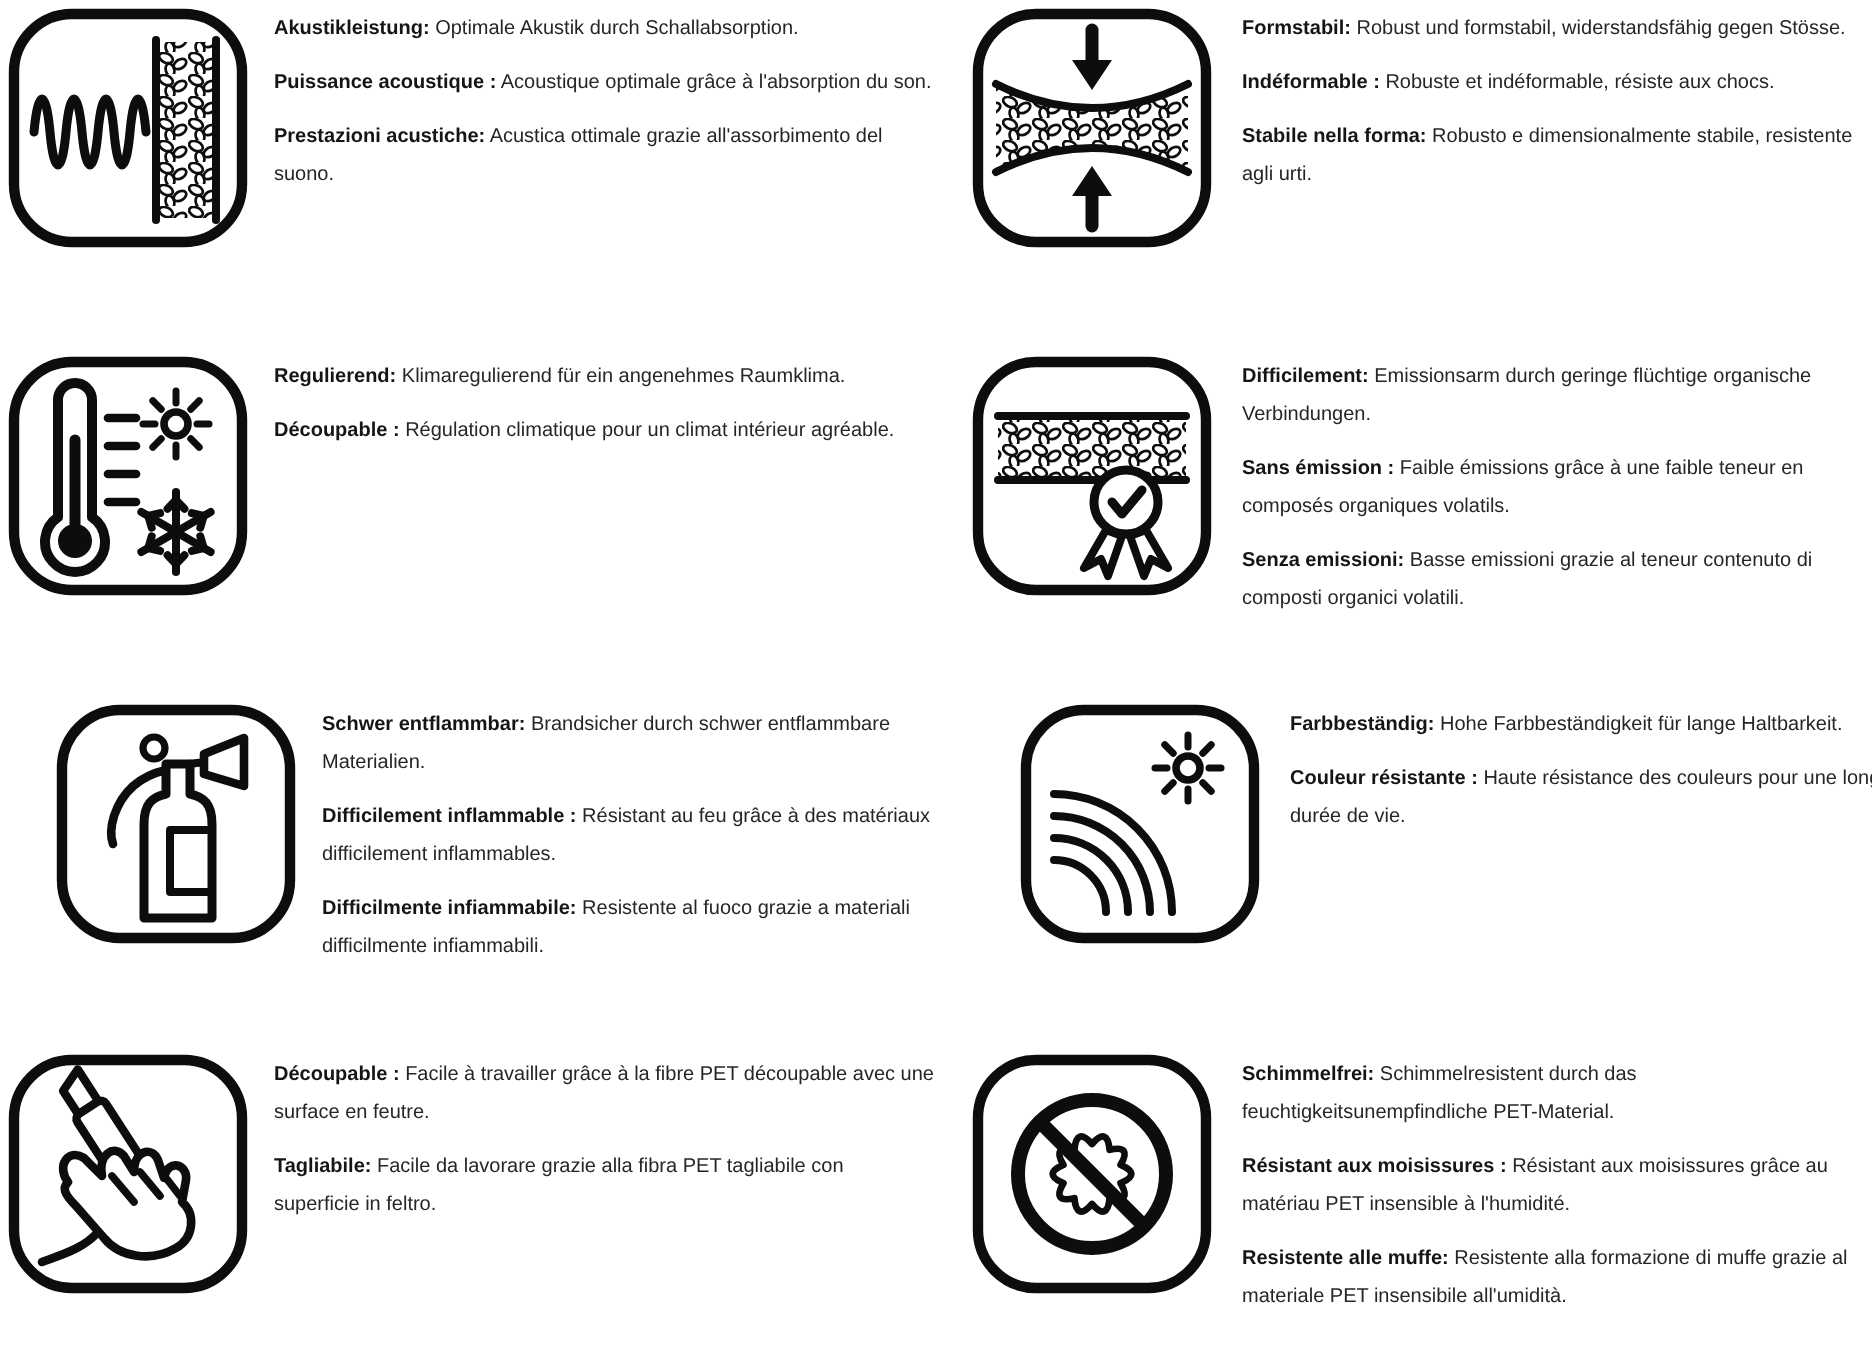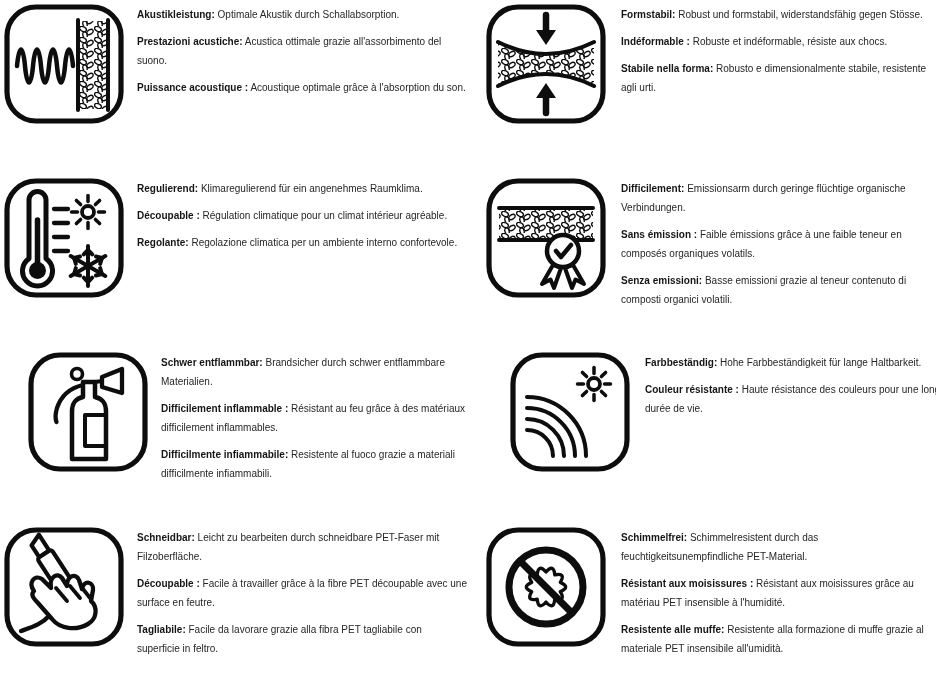--- a/index.html
+++ b/index.html
@@ -44,22 +44,22 @@
       <svg viewBox="0 0 120 120">
         <rect class="frame" x="3" y="3" width="114" height="114" rx="29"></rect>
         <path class="ln" stroke-width="4.5" d="M13,62 C15,40 19,40 21,62 C23,84 27,84 29,62 C31,40 35,40 37,62 C39,84 43,84 45,62 C47,40 51,40 53,62 C55,84 59,84 61,62 C63,40 67,40 69,62"></path>
         <rect x="76" y="17" width="26" height="88" fill="url(#scrib)"></rect>
         <line class="ln" stroke-width="4" x1="74" y1="16" x2="74" y2="106"></line>
         <line class="ln" stroke-width="4" x1="104" y1="16" x2="104" y2="106"></line>
       </svg>
     </div>
     <div class="texts">
       <p><b>Akustikleistung:</b> <span>Optimale Akustik durch Schallabsorption.</span></p>
+      <p><b>Puissance acoustique :</b> <span>Acoustique optimale grâce à l'absorption du son.</span></p>
       <p><b>Prestazioni acustiche:</b> <span>Acustica ottimale grazie all'assorbimento del suono.</span></p>
-      <p><b>Puissance acoustique :</b> <span>Acoustique optimale grâce à l'absorption du son.</span></p>
     </div>
   </div>
 
   <div class="card right r1 c2">
     <div class="icon-box">
       <svg viewBox="0 0 120 120">
         <rect class="frame" x="3" y="3" width="114" height="114" rx="29"></rect>
         <path d="M12,38 Q60,62 108,38 L108,82 Q60,58 12,82 Z" fill="url(#scrib)"></path>
         <path class="ln" stroke-width="4" d="M12,38 Q60,62 108,38"></path>
         <path class="ln" stroke-width="4" d="M12,82 Q60,58 108,82"></path>
@@ -110,21 +110,20 @@
             <use href="#sfb" transform="rotate(120 84 88)"></use>
           <use href="#sfb" transform="rotate(180 84 88)"></use>
             <use href="#sfb" transform="rotate(240 84 88)"></use>
           <use href="#sfb" transform="rotate(300 84 88)"></use>
         </g>
       </svg>
     </div>
     <div class="texts">
       <p><b>Regulierend:</b> <span>Klimaregulierend für ein angenehmes Raumklima.</span></p>
       <p><b>Découpable :</b> <span>Régulation climatique pour un climat intérieur agréable.</span></p>
-      <p><b>Regolante:</b> <span>Regolazione climatica per un ambiente interno confortevole.</span></p>
     </div>
   </div>
 
   <div class="card right r2 c2">
     <div class="icon-box">
       <svg viewBox="0 0 120 120">
         <rect class="frame" x="3" y="3" width="114" height="114" rx="29"></rect>
         <rect x="13" y="31" width="94" height="30" fill="url(#scrib)"></rect>
         <line class="ln" stroke-width="4" x1="13" y1="30" x2="107" y2="30"></line>
         <line class="ln" stroke-width="4" x1="13" y1="62" x2="107" y2="62"></line>
@@ -200,21 +199,20 @@
         <path class="wfill" stroke-width="4.3" d="M30,64 C24,56 30,47 38,52 L47,61 C45,50 53,45 58,51 L63,59 C63,48 72,46 75,53 L78,62 C80,52 90,55 89,63 L87,74 C94,80 93,92 84,97 C72,104 56,102 48,92 L34,76 C28,70 27,67 30,64 Z"></path>
         <g class="ln" stroke-width="3.8">
           <line x1="52" y1="61" x2="63" y2="74"></line>
           <line x1="66" y1="59" x2="76" y2="71"></line>
           <line x1="79" y1="62" x2="86" y2="71"></line>
         </g>
         <path class="ln" stroke-width="4.3" d="M17,104 C28,100 38,97 45,89"></path>
       </svg>
     </div>
     <div class="texts">
-      <p><b>Schneidbar:</b> <span>Leicht zu bearbeiten durch schneidbare PET-Faser mit Filzoberfläche.</span></p>
       <p><b>Découpable :</b> <span>Facile à travailler grâce à la fibre PET découpable avec une surface en feutre.</span></p>
       <p><b>Tagliabile:</b> <span>Facile da lavorare grazie alla fibra PET tagliabile con superficie in feltro.</span></p>
     </div>
   </div>
 
   <div class="card right r4 c2">
     <div class="icon-box">
       <svg viewBox="0 0 120 120">
         <rect class="frame" x="3" y="3" width="114" height="114" rx="29"></rect>
         <path class="ln" stroke-width="3.4" d="M74.3,64.6 Q80.2,74.7 68.8,72.1 Q67.7,83.8 60,75 Q52.3,83.8 51.2,72.1 Q39.8,74.7 45.7,64.6 Q35,60 45.7,55.4 Q39.8,45.3 51.2,47.9 Q52.3,36.2 60,45 Q67.7,36.2 68.8,47.9 Q80.2,45.3 74.3,55.4 Q85,60 74.3,64.6 Z"></path>

